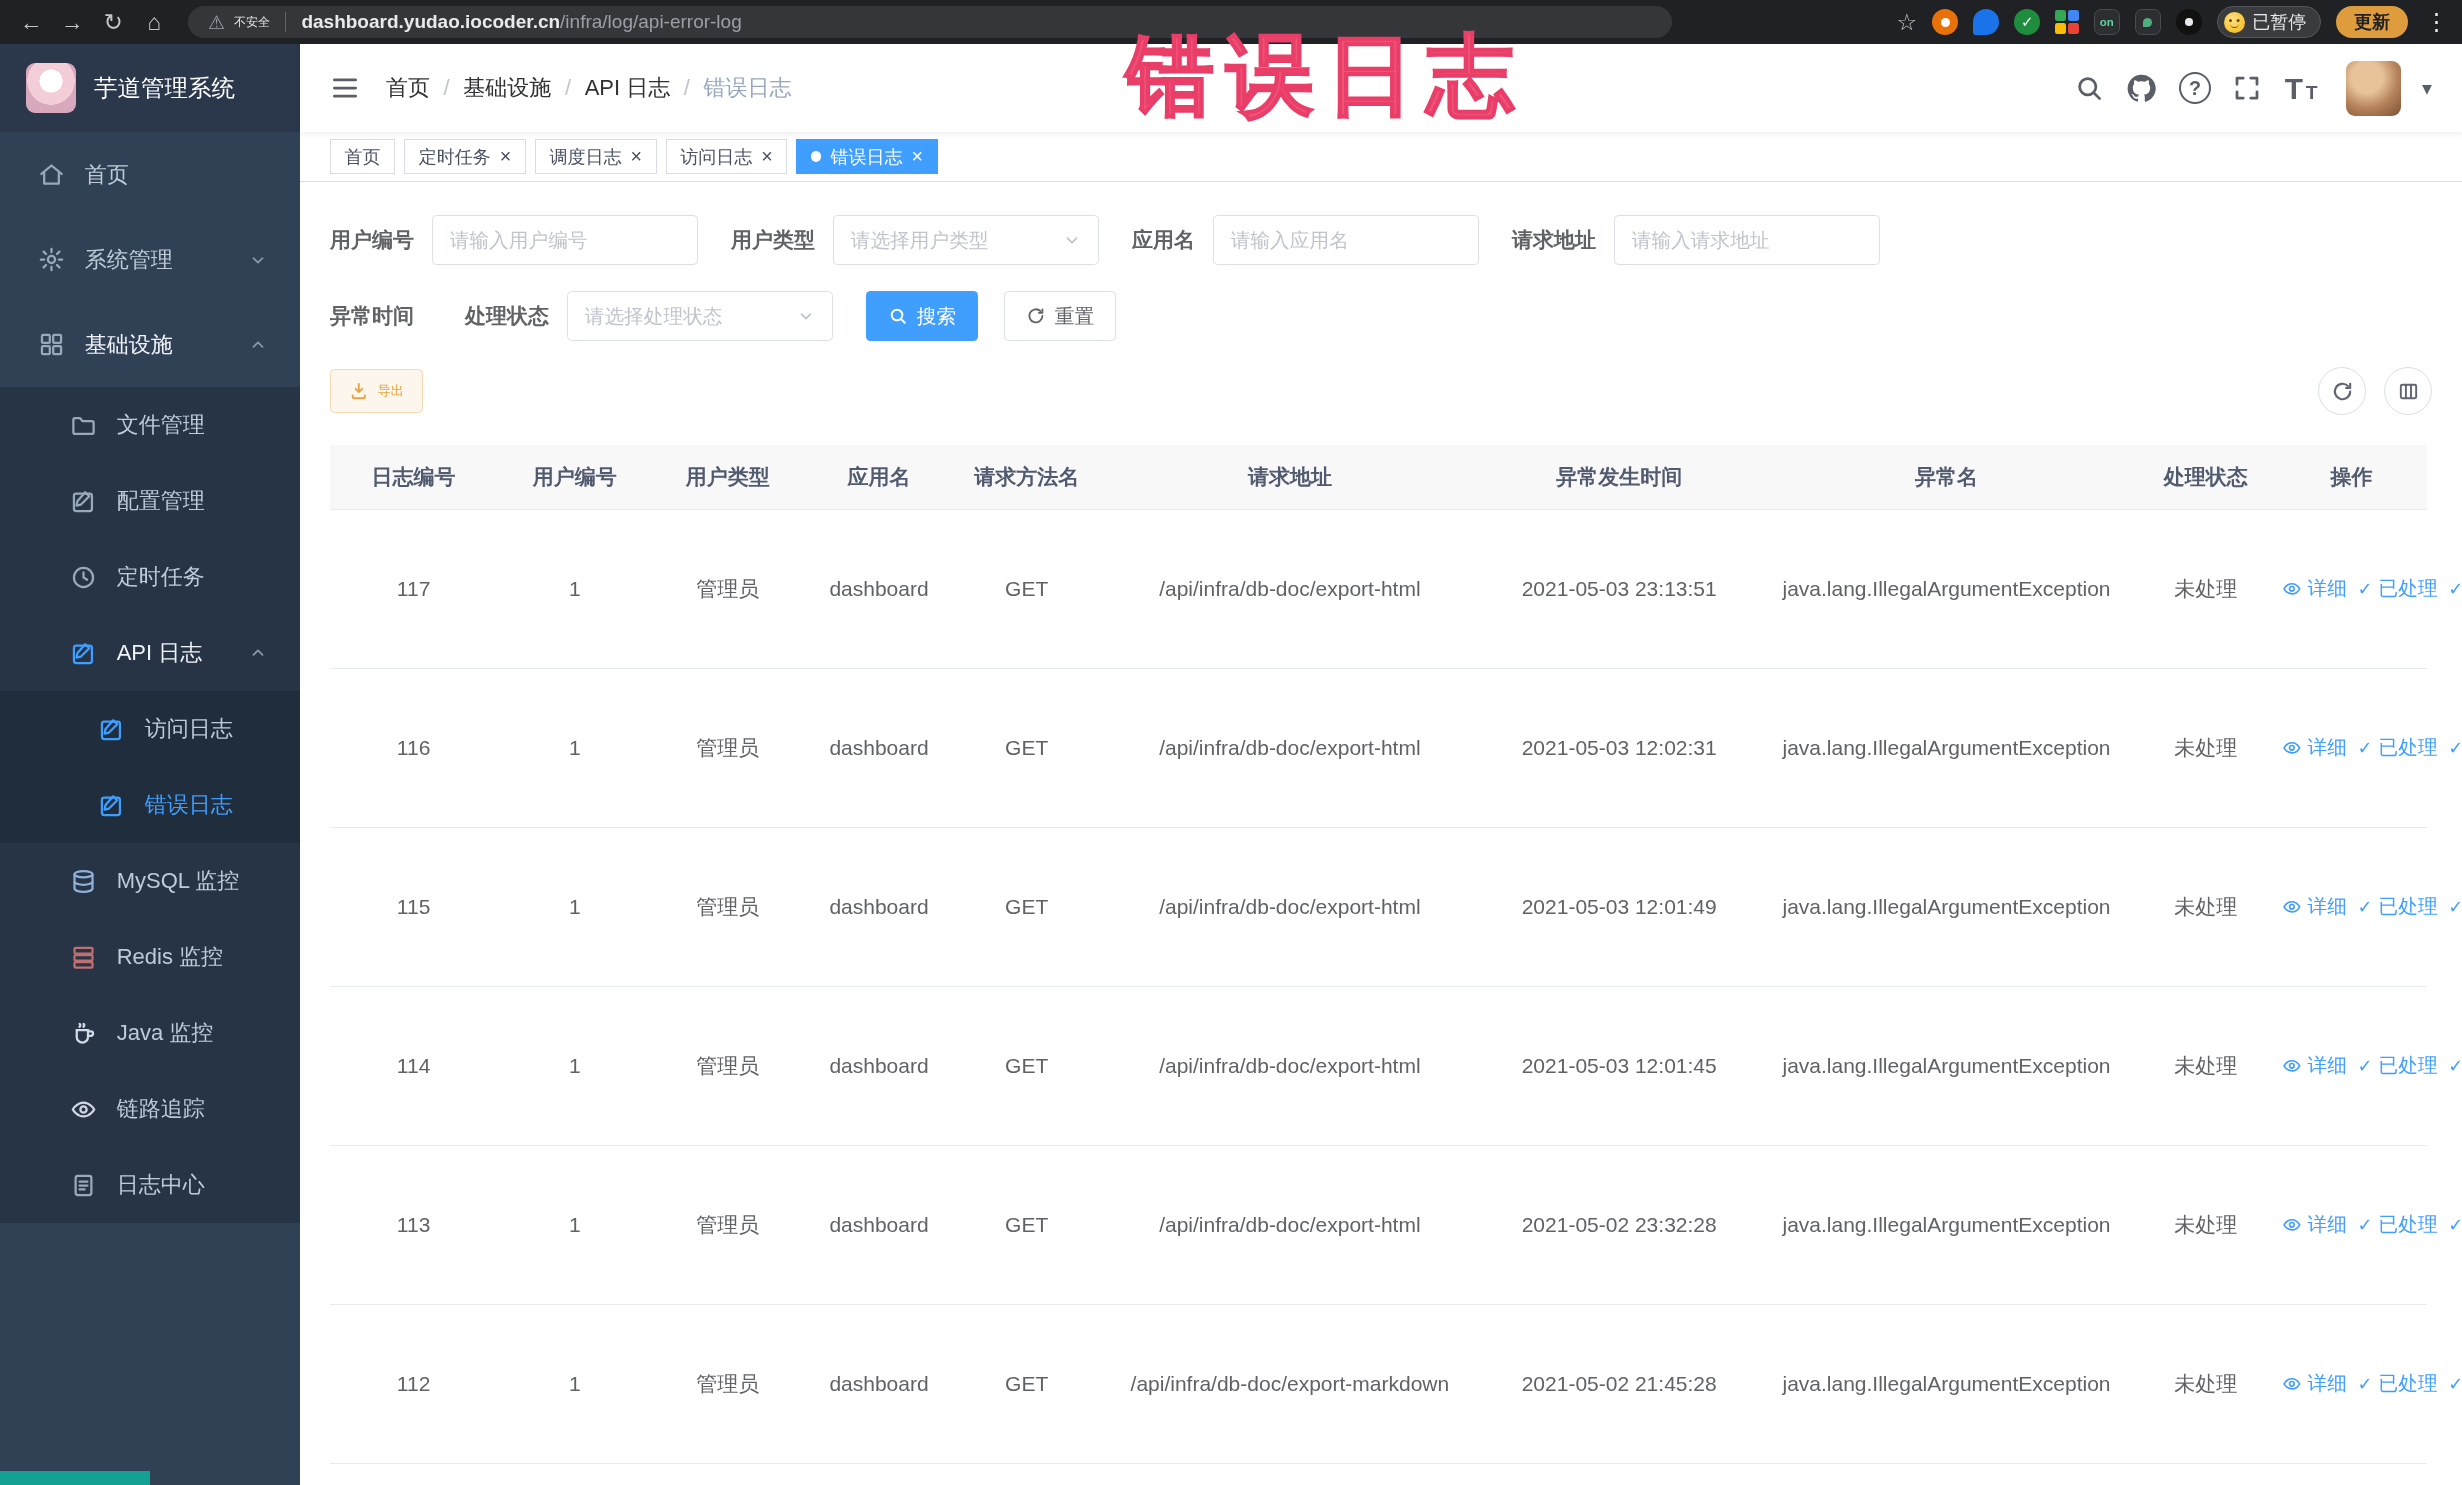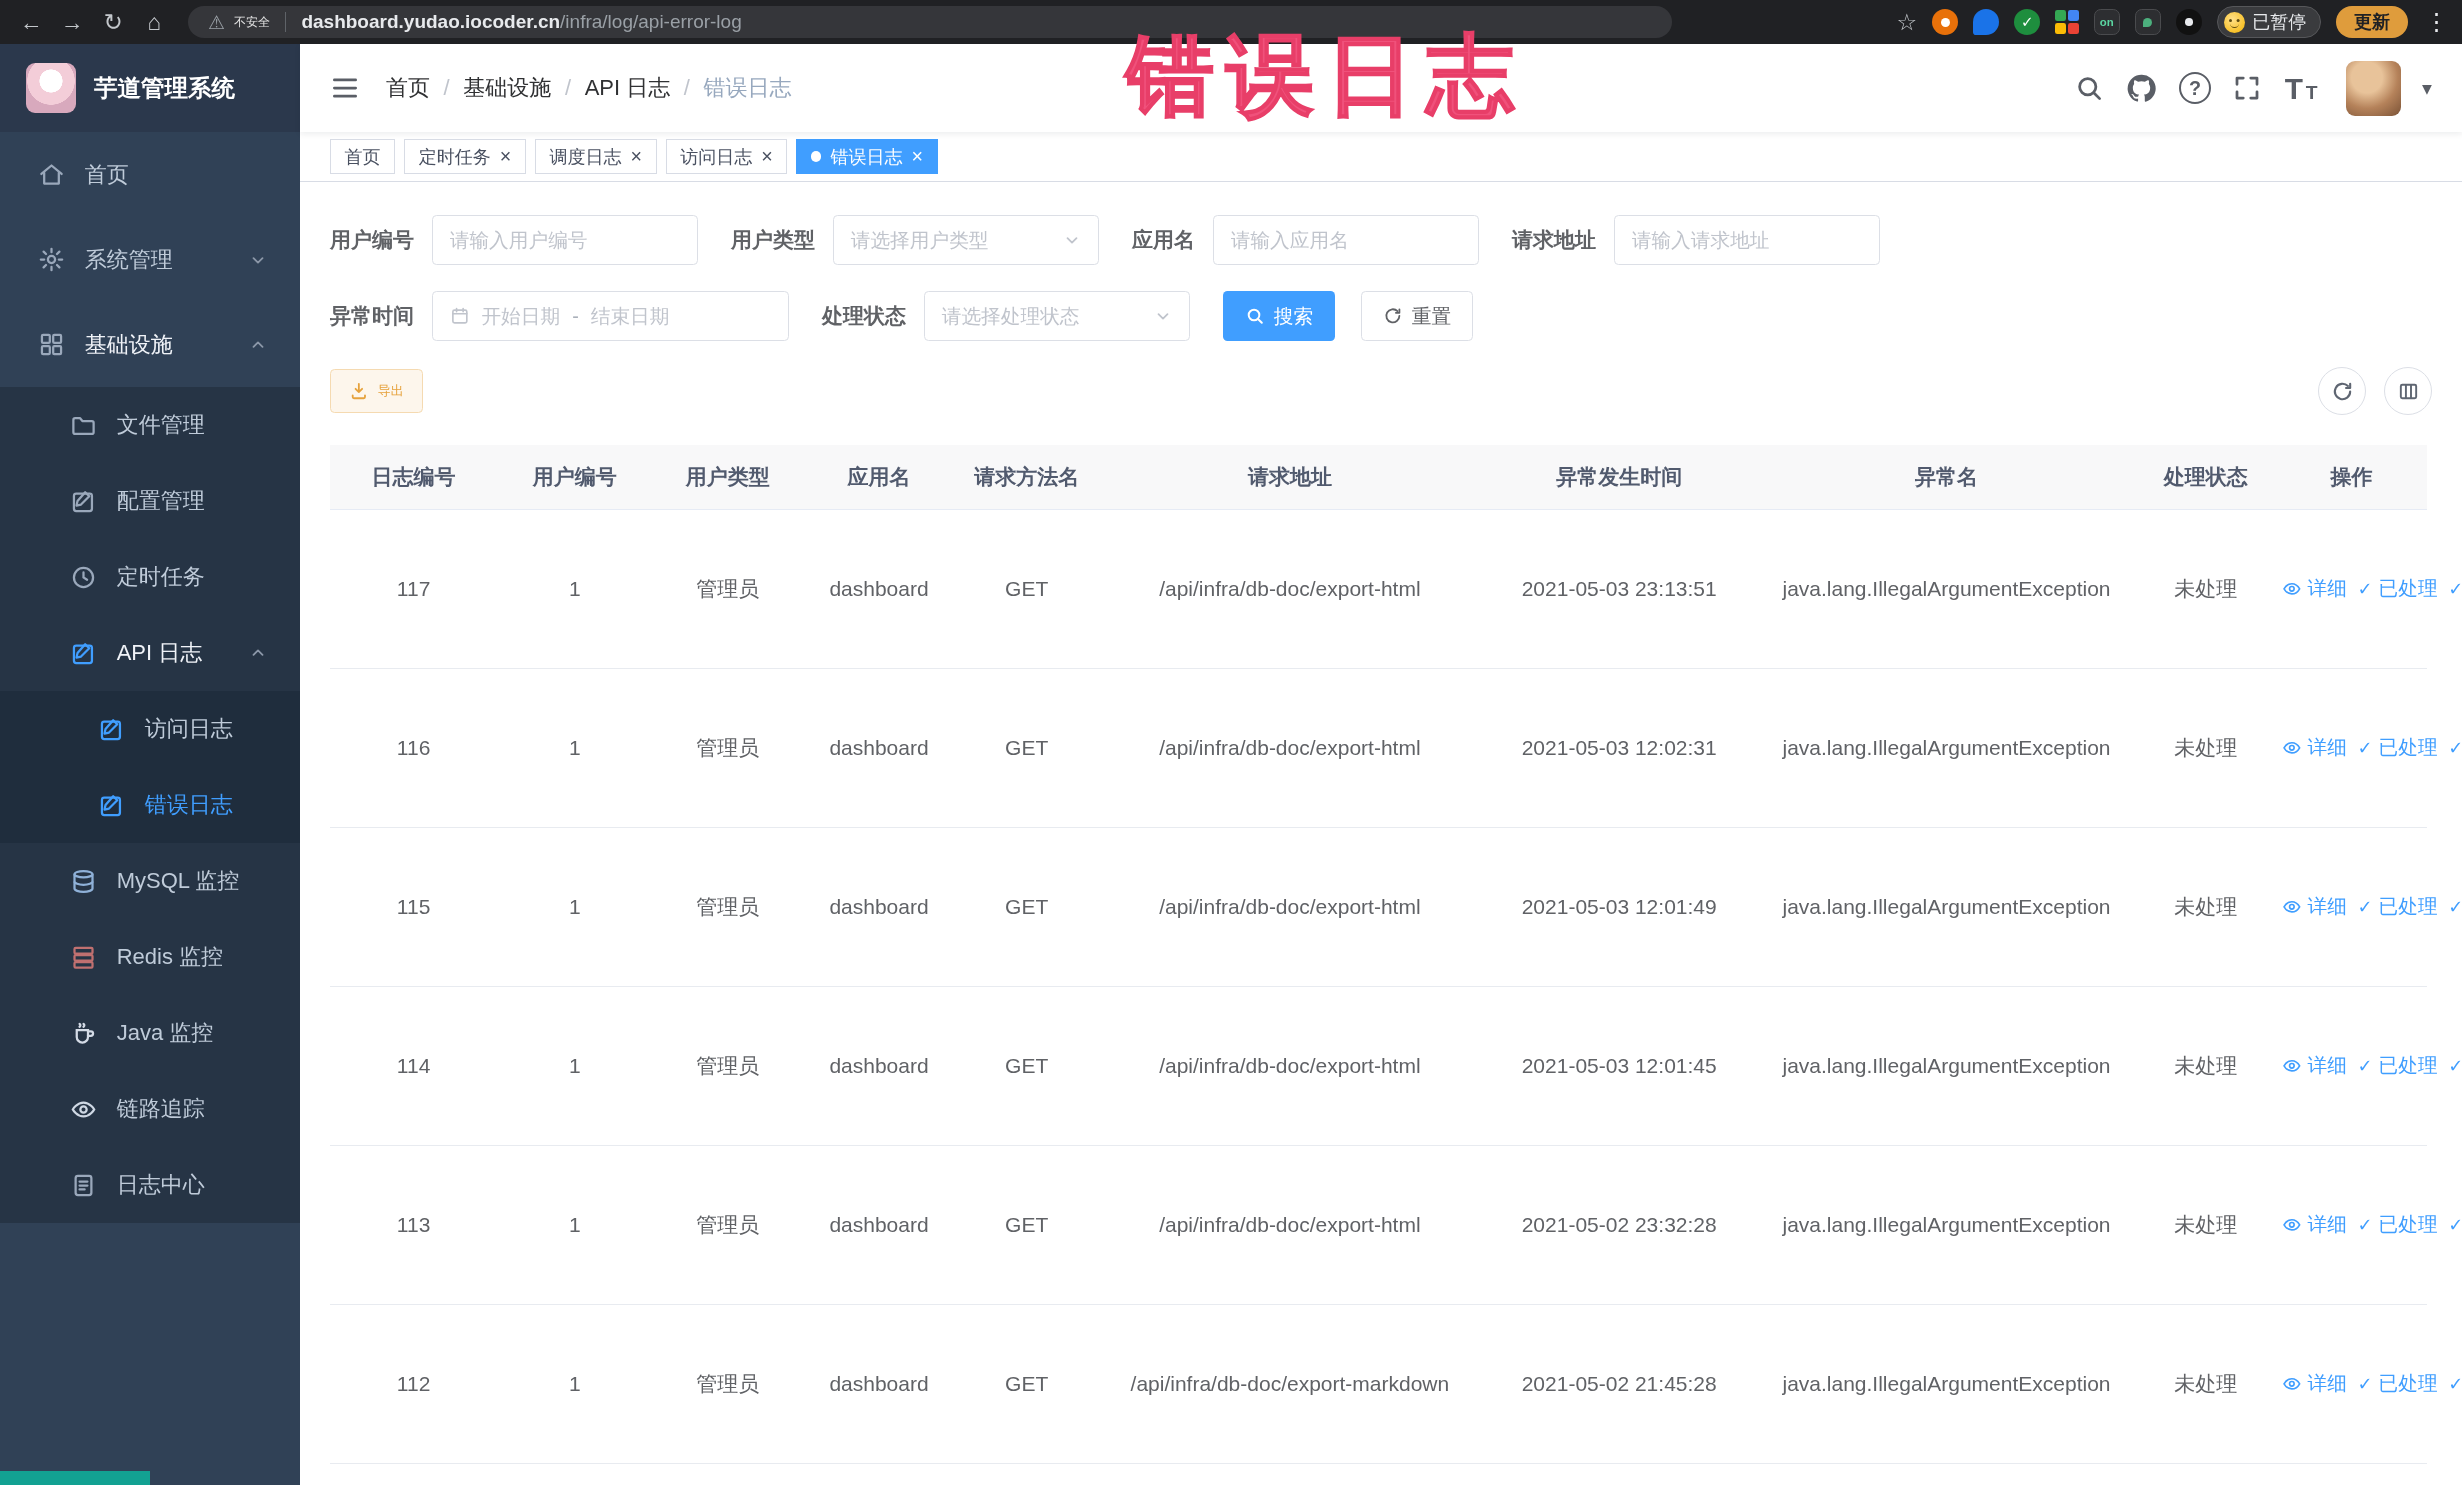--- a/index.html
+++ b/index.html
@@ -37,21 +37,21 @@
   .emoji::before{content:"";position:absolute;width:3px;height:3px;border-radius:50%;background:#5f4b10;left:5.3px;top:7.6px;box-shadow:7.6px 0 0 #5f4b10}
   .emoji::after{content:"";position:absolute;left:6px;top:11.4px;width:9px;height:4.5px;border-bottom:1.5px solid #5f4b10;border-radius:0 0 7.6px 7.6px}
   .update{height:32px;background:#df9c3c;border-radius:16.7px;display:flex;align-items:center;padding:0 18px;color:#202124;font-size:18px;font-weight:700;cursor:pointer;white-space:nowrap}
   .kebab{color:#e8eaed;font-size:24px;cursor:pointer;margin-left:1.5px}
 
   
   .app{display:flex;height:1442px}
   .sidebar{width:300px;background:#304156;flex:0 0 auto;position:relative;overflow:hidden}
   .logo{height:88px;display:flex;align-items:center;gap:18px;padding-left:26px;background:#2b384c;cursor:pointer}
   .logo-img{width:50px;height:50px;border-radius:9px;flex:0 0 auto;background:radial-gradient(circle at 50% 36%,#ffffff 0 28%,#f3cdd8 29% 58%,#d8a9bd 59% 100%)}
-  .logo-title{color:#fff;font-size:23.5px;font-weight:700;white-space:nowrap}
+  .logo-title{color:#fff;font-size:23.5px;font-weight:400;white-space:nowrap}
   .mi{position:relative;display:flex;align-items:center;gap:19.7px;height:85px;padding-left:38px;color:#bfcbd9;font-size:22px;cursor:pointer;white-space:nowrap}
   .mi .mic{display:flex;font-size:27px;color:#9aa8bb;flex:0 0 auto}
   .mi .chev{position:absolute;right:33px;display:flex;color:#8b97a8;font-size:18px}
   .mi.bright{color:#f0f3f8}
   .mi.active{color:#409eff}
   .mic.blue{color:#409eff}
   .mic.mysqlc{color:#8fb1d8}.mic.redisc{color:#c07070}.mic.javac{color:#d4dbe6}.mic.eyec{color:#cfd8e4}
   .submenu{background:#263445}
   .submenu .mi{height:76px;padding-left:70px}
   .subsub{background:#1f2d3d}
@@ -418,31 +418,20 @@
           </div>
           <div class="fgroup">
             <label class="flabel">请求地址</label>
             <input class="finput" placeholder="请输入请求地址" style="">
           </div>
         </div>
 
         <div class="frow">
           <div class="fgroup">
             <label class="flabel">异常时间</label>
-            <div class="finput fdate">
-              <span class="cal">
-                  <svg class="svg" style="font-size:19.7px" viewBox="0 0 24 24" fill="none" stroke="currentColor" stroke-width="2" stroke-linecap="round">
-                    <rect x="3.5" y="5" width="17" height="15.5" rx="2"></rect>
-                    <path d="M3.5 9.5h17M8 3v4M16 3v4"></path>
-                  </svg>
-                </span>
-              <span>开始日期</span>
-              <span class="dsep">-</span>
-              <span>结束日期</span>
-            </div>
           </div>
           <div class="fgroup">
             <label class="flabel">处理状态</label>
             <div class="finput fselect">
               <span>请选择处理状态</span>
               <span class="chevd">
                   <svg class="svg" style="font-size:18px" viewBox="0 0 24 24" fill="none" stroke="currentColor" stroke-width="2.4" stroke-linecap="round" stroke-linejoin="round">
                     <path d="M6 9.5l6 6 6-6"></path>
                   </svg>
                 </span>

